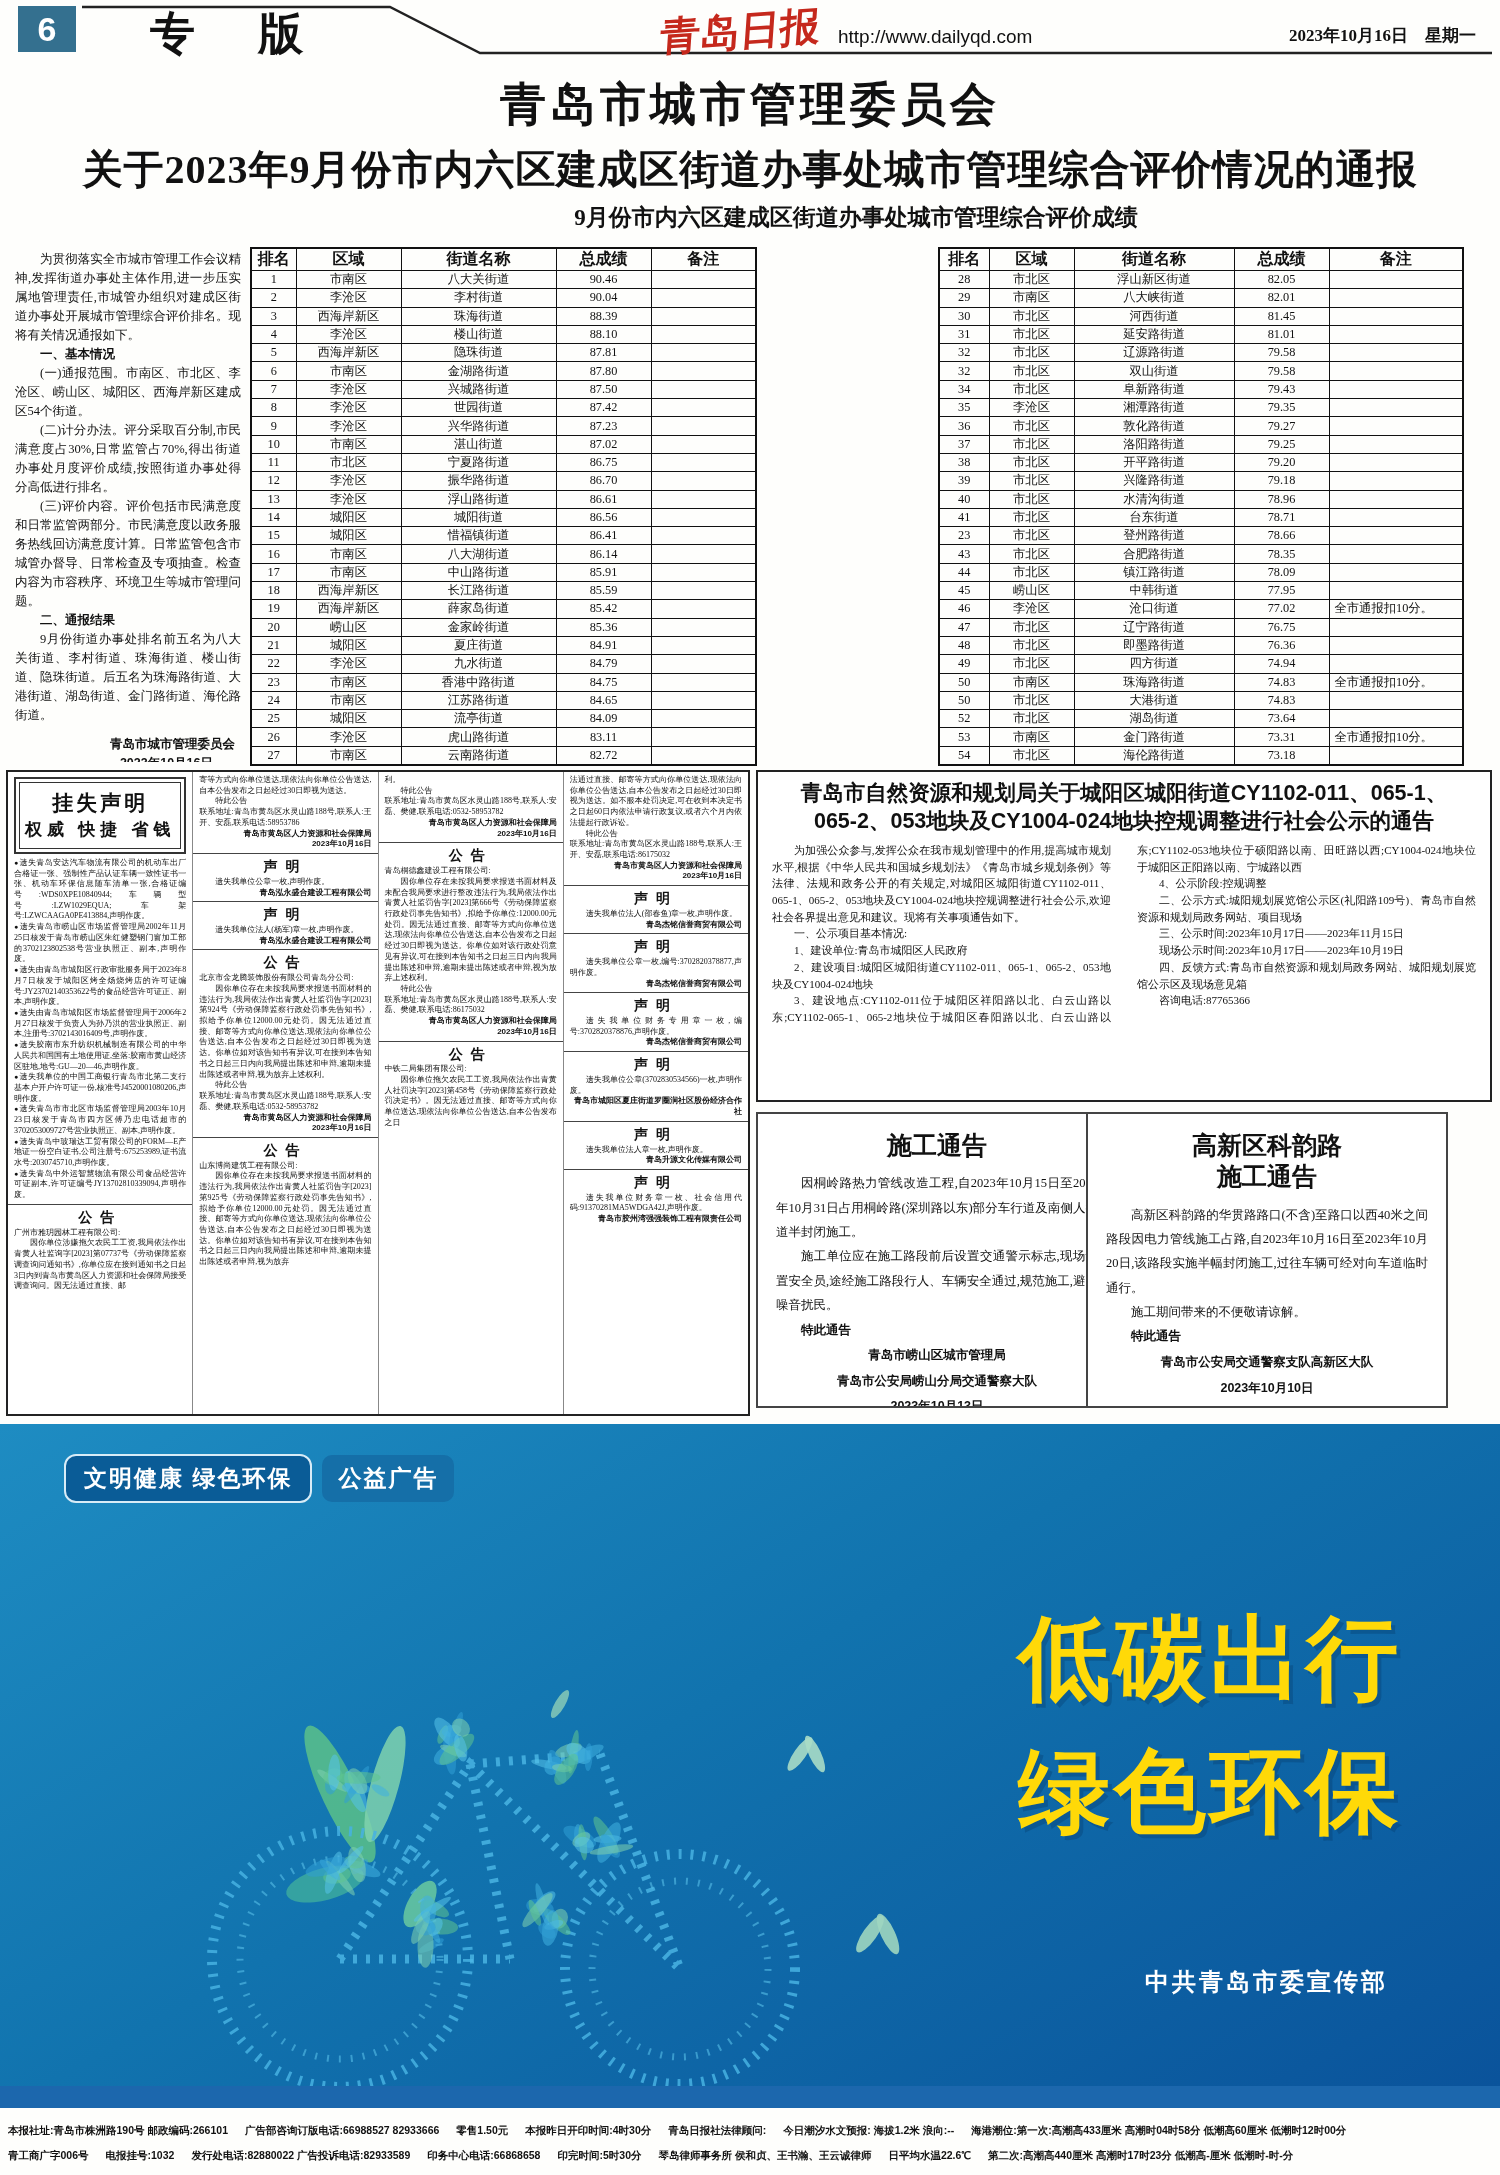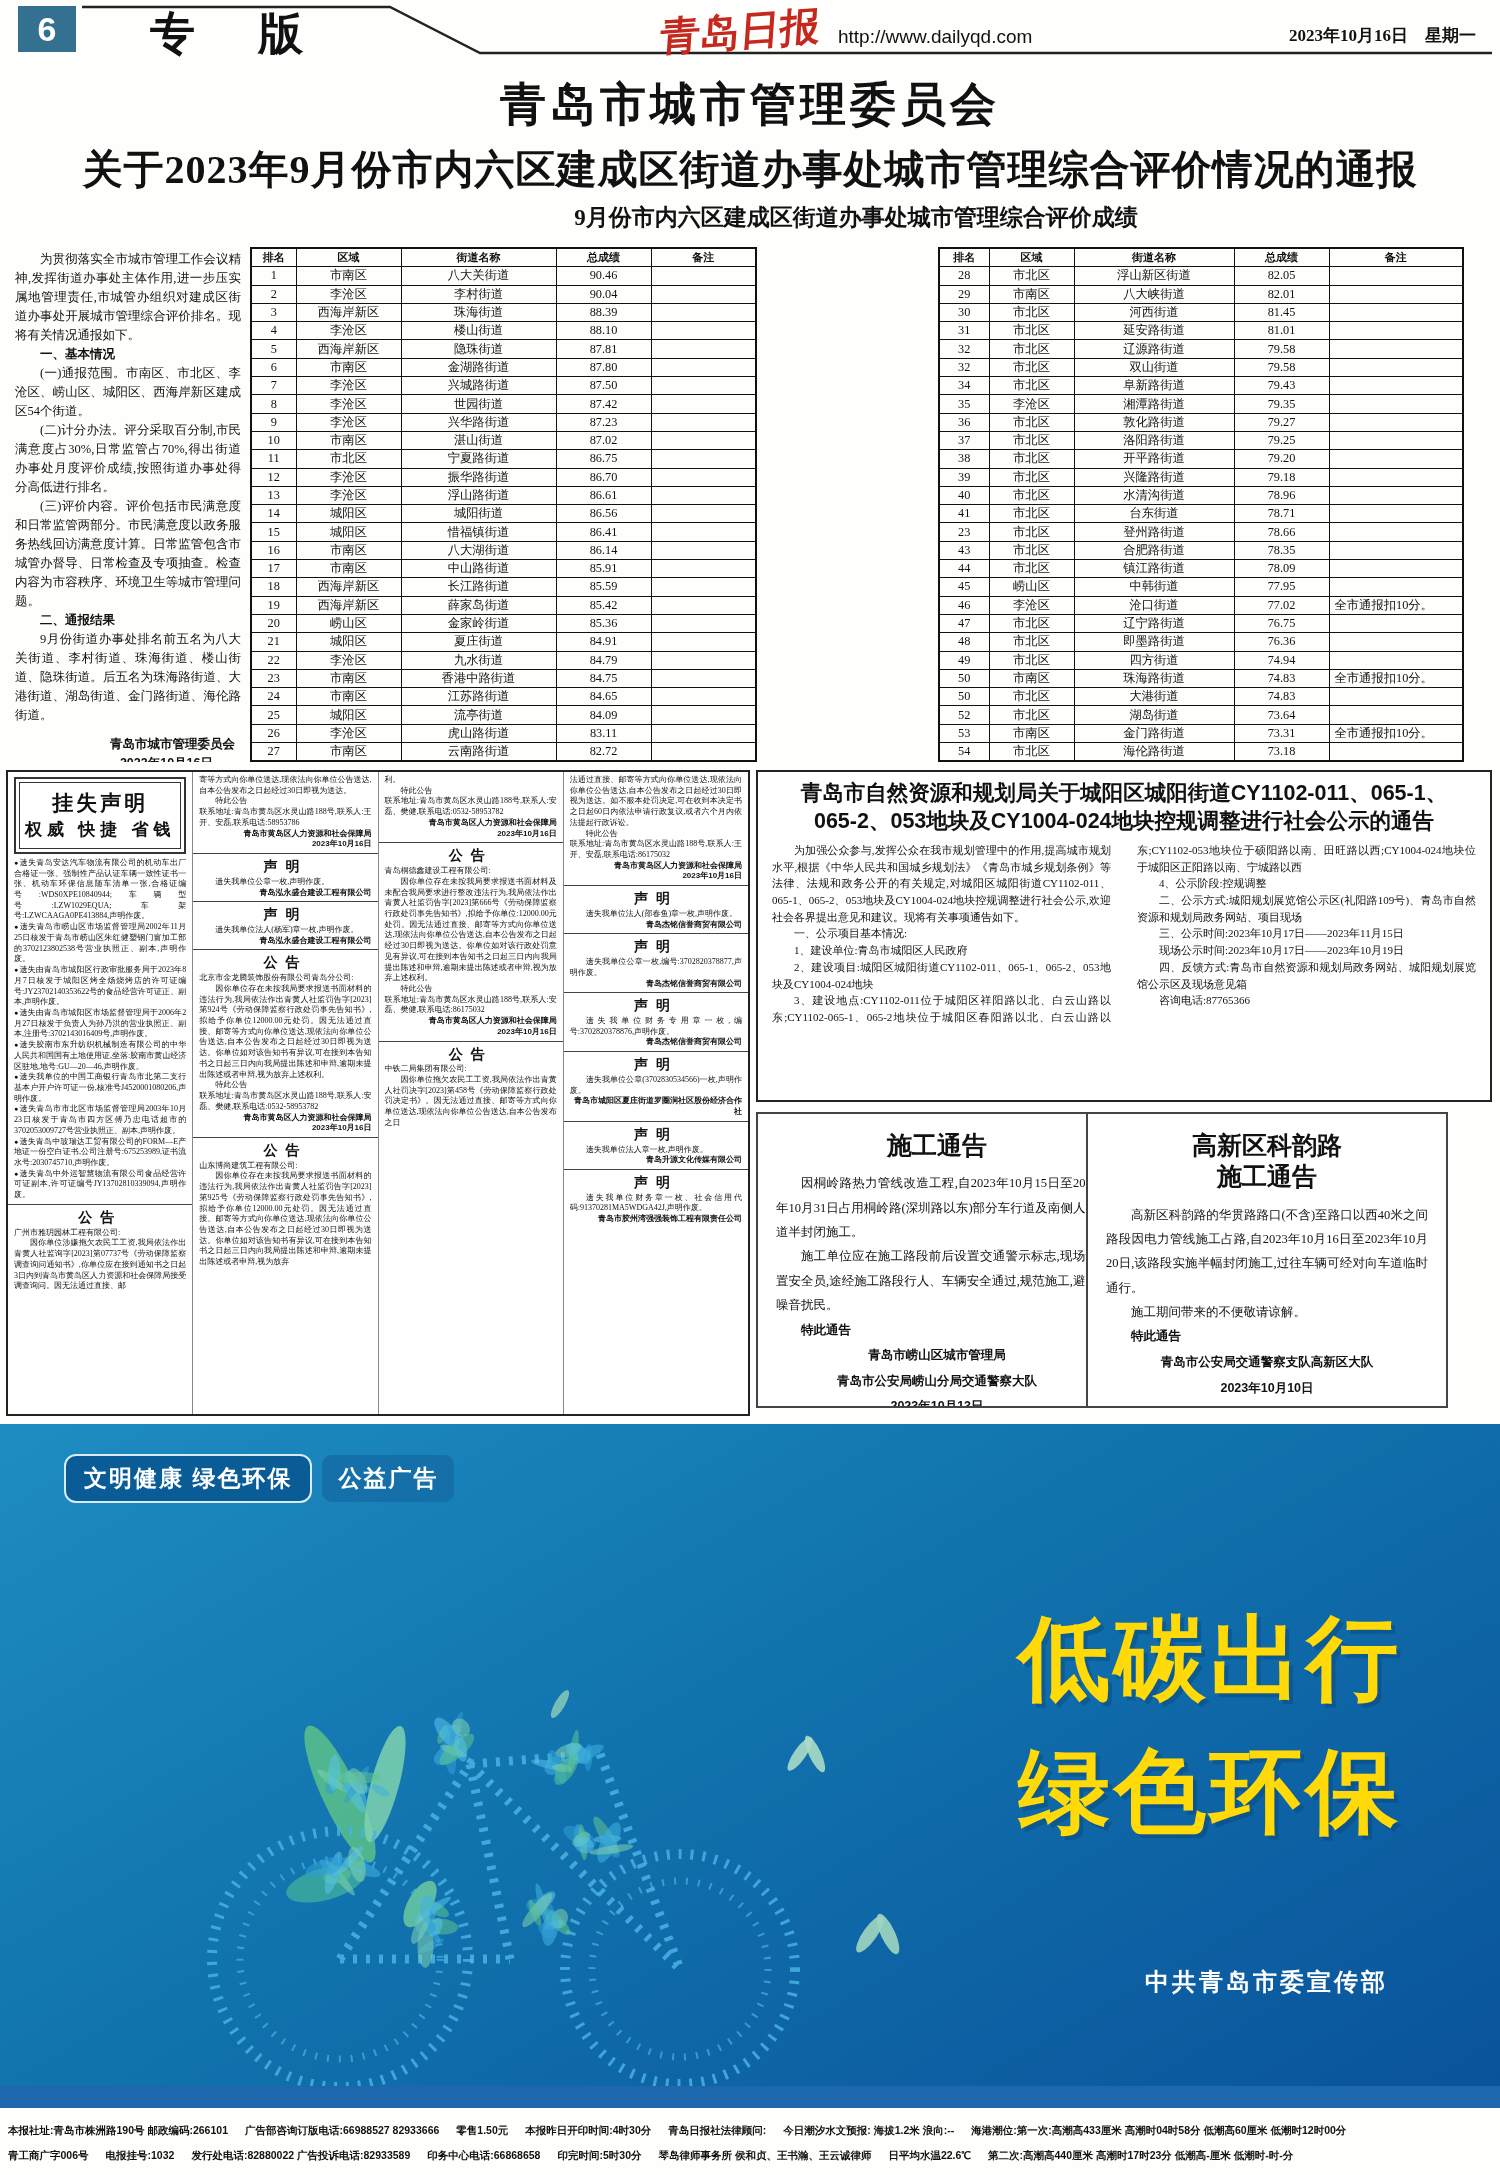--- a/index.html
+++ b/index.html
@@ -30,21 +30,21 @@
   .intro p.head{font-weight:bold;text-indent:2em;font-family:"Liberation Sans",sans-serif;}
   .intro .sig{margin-top:10px;text-align:right;font-weight:bold;text-indent:0;padding-right:6px;
     font-family:"Liberation Sans",sans-serif;}
   .intro .sig2{text-align:right;font-weight:bold;text-indent:0;padding-right:28px;
     font-family:"Liberation Sans",sans-serif;}
 
   
   table.score{position:absolute;border-collapse:collapse;table-layout:fixed;
     font-size:12.3px;text-align:center;}
   table.score th,table.score td{border:1px solid #111;height:17.3px;padding:0 2px;overflow:hidden;white-space:nowrap;}
-  table.score th{font-weight:bold;font-size:11px;}
+  table.score th{font-weight:bold;font-size:16px;}
   table.score{border:2px solid #111;}
   table.score td.remark{text-align:left;padding-left:5px;}
   #table-left{left:250px;top:247px;width:505px;}
   #table-right{left:938px;top:247px;width:524px;}
 
   
   .ads{position:absolute;left:6px;top:770px;width:740px;height:642px;border:2px solid #222;
     display:flex;background:#fff;}
   .ad-col{flex:1 1 0;padding:3px 6px;overflow:hidden;font-size:8px;line-height:1.34;text-align:justify;}
   .ad-col + .ad-col{border-left:1px solid #888;}

